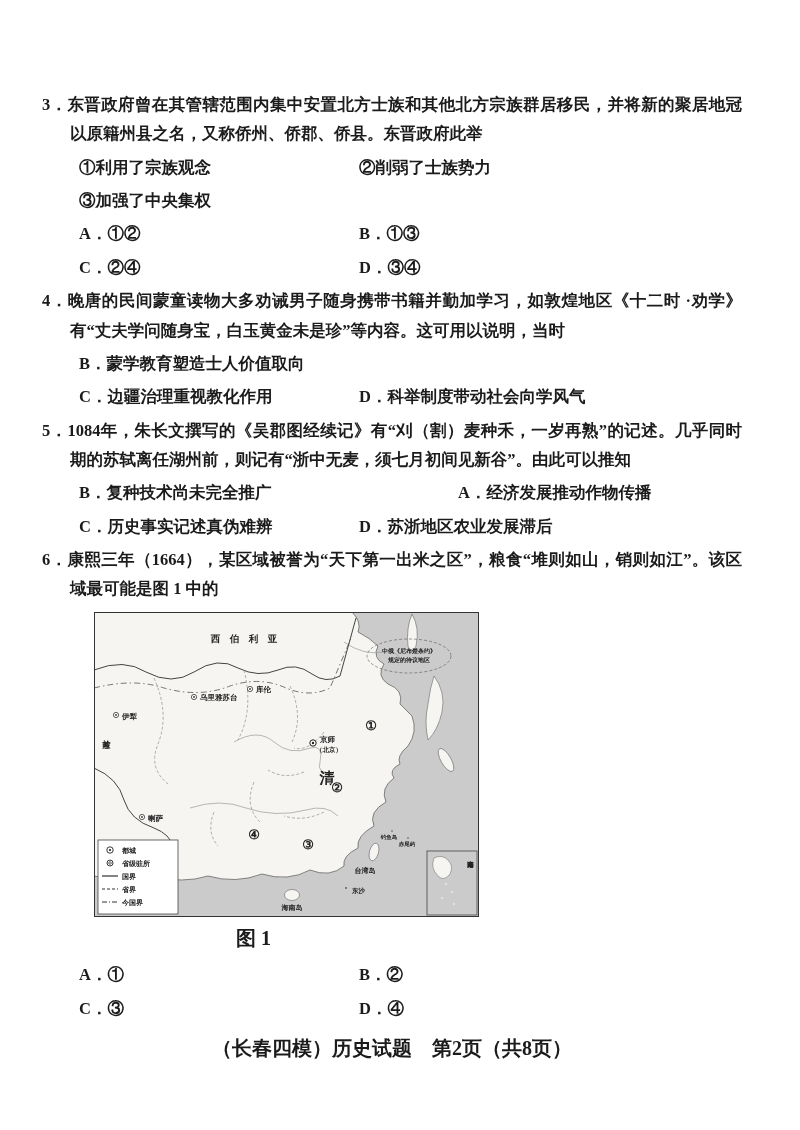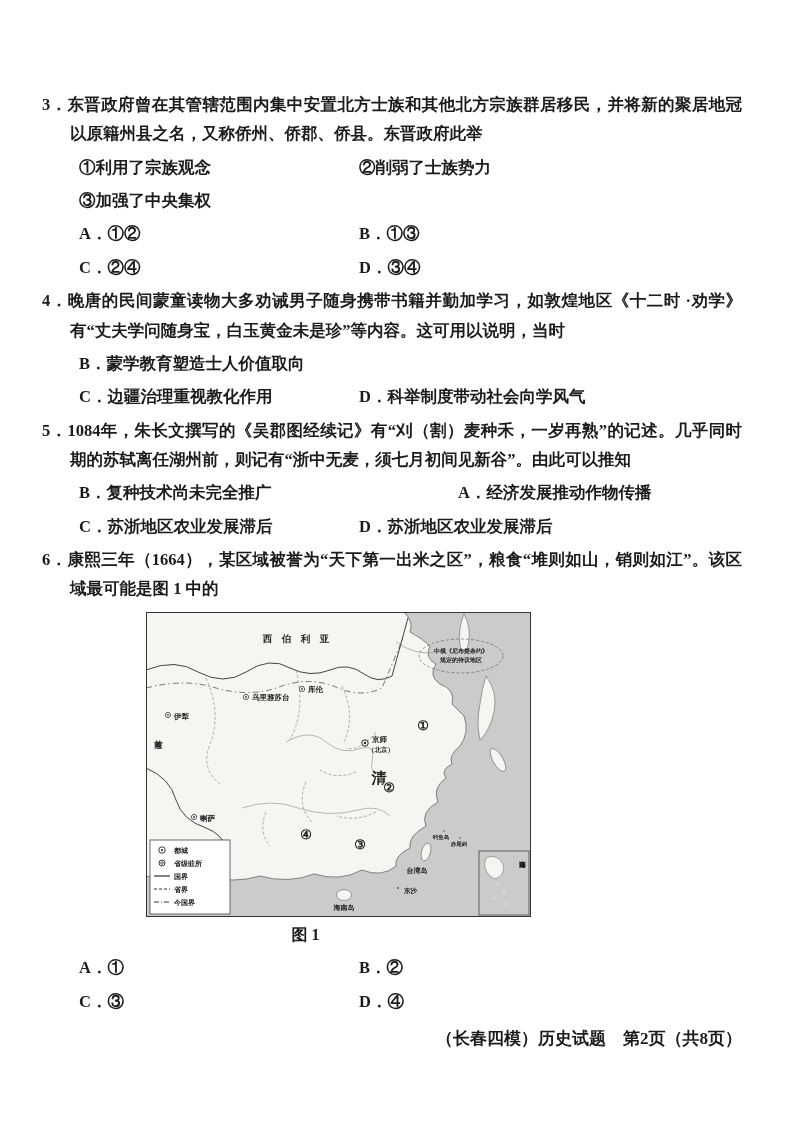--- a/index.html
+++ b/index.html
@@ -20,24 +20,24 @@
   .stem{
     margin:0 0 1px 0;
     padding-left:28px;
     text-indent:-28px;
     text-align:justify;
   }
   .qnum{white-space:pre;}
   .row{display:flex;padding-left:33px;margin:4px;}
   .cell{width:280px;}
   .cell.r{flex:1;width:auto;}
-  .map-wrap{width:319px;margin:8px 0 2px 104px;}
+  .map-wrap{width:319px;margin:8px 0 2px 52px;}
   .map-frame{display:block;}
-  .map-caption{text-align:center;margin:4px 0 4px 0;font-size:16px;}
-  .footer{text-align:right;font-size:17px;margin-top:8px;}
+  .map-caption{text-align:center;margin:4px 0 4px 0;font-size:20px;}
+  .footer{text-align:center;font-size:20px;margin-top:8px;}
   svg text{font-family:"Liberation Serif","DejaVu Serif",serif;fill:#222;}
   .v-text{writing-mode:vertical-rl;}
 </style>
 </head>
 <body>
 
 <div class="page">
 
   <section class="question">
     <p class="stem"><span class="qnum">3．</span><span>东晋政府曾在其管辖范围内集中安置北方士族和其他北方宗族群居移民，并将新的聚居地冠以原籍州县之名，又称侨州、侨郡、侨县。东晋政府此举</span></p>
@@ -69,21 +69,21 @@
     </div>
   </section>
 
   <section class="question">
     <p class="stem"><span class="qnum">5．</span><span>1084年，朱长文撰写的《吴郡图经续记》有“刈（割）麦种禾，一岁再熟”的记述。几乎同时期的苏轼离任湖州前，则记有“浙中无麦，须七月初间见新谷”。由此可以推知</span></p>
     <div class="row">
       <span class="cell r">B．复种技术尚未完全推广</span>
       <span class="cell">A．经济发展推动作物传播</span>
     </div>
     <div class="row">
-      <span class="cell">C．苏浙地区农业发展滞后</span>
+      <span class="cell">C．历史事实记述真伪难辨</span>
       <span class="cell r">D．苏浙地区农业发展滞后</span>
     </div>
   </section>
 
   <section class="question">
     <p class="stem"><span class="qnum">6．</span><span>康熙三年（1664），某区域被誉为“天下第一出米之区”，粮食“堆则如山，销则如江”。该区域最可能是图 1 中的</span></p>
 
     <div class="map-wrap">
       <svg class="map-frame" viewBox="0 0 385 305" width="385" height="305" xmlns="http://www.w3.org/2000/svg">
 

